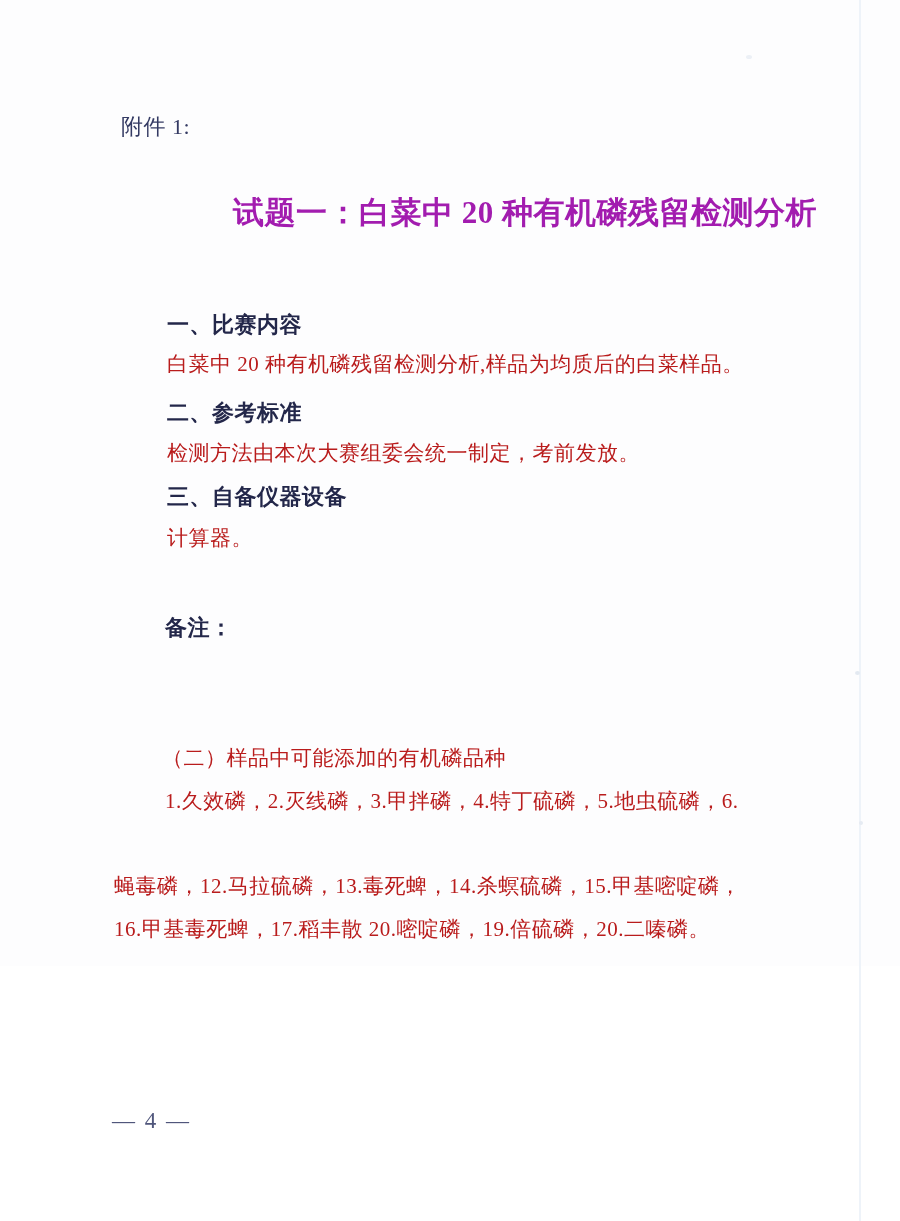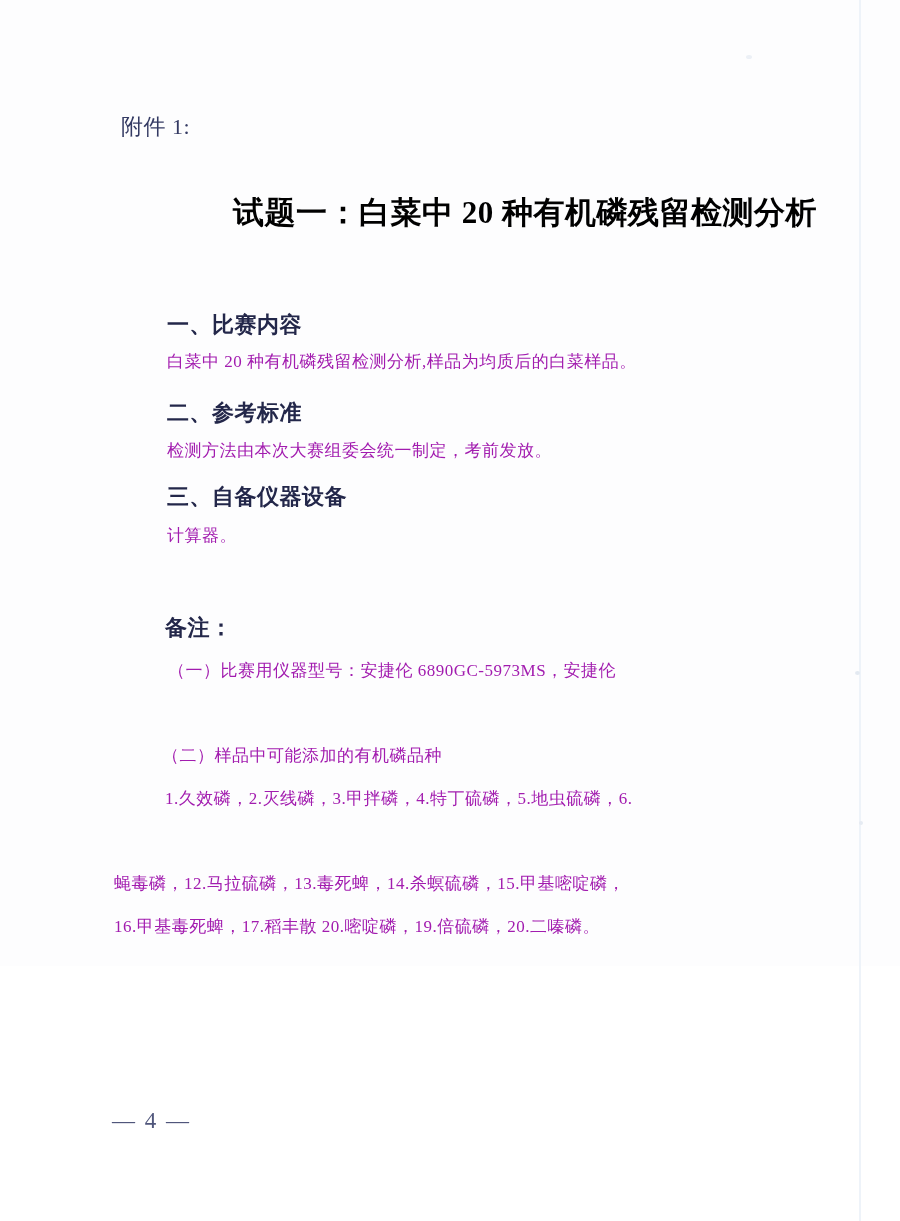--- a/index.html
+++ b/index.html
@@ -14,41 +14,41 @@
     background: #fdfdfe;
     font-family: "Liberation Serif", "DejaVu Serif", serif;
   }
   .line {
     position: absolute;
     white-space: nowrap;
     color: #3f4477;
   }
   .kai {
     font-family: "Liberation Serif", "DejaVu Serif", serif;
-    font-size: 17px;
+    font-size: 21px;
     letter-spacing: 0.5px;
-    color: #a21caf;
+    color: #b91c1c;
   }
   .hei {
     font-family: "Liberation Sans", "DejaVu Sans", sans-serif;
     font-weight: bold;
     font-size: 22px;
     letter-spacing: 0.5px;
     color: #23274a;
   }
   .attachment {
     font-size: 22px;
     color: #343a63;
   }
   .doc-title {
     font-family: "Liberation Serif", "DejaVu Serif", serif;
     font-weight: bold;
     font-size: 31px;
     letter-spacing: 0.5px;
-    color: #000000;
+    color: #a21caf;
   }
   .footer-page {
     font-size: 23px;
     letter-spacing: 2px;
     color: #50567b;
   }
   .scan-line {
     position: absolute;
     left: 859px; top: 0;
     width: 2px; height: 1221px;
@@ -80,21 +80,20 @@
   <div class="line kai" style="left:167px; top:350px;">白菜中 20 种有机磷残留检测分析,样品为均质后的白菜样品。</div>
 
   <div class="line hei" style="left:167px; top:398px;">二、参考标准</div>
   <div class="line hei" style="left:167px; top:482px;">三、自备仪器设备</div>
 
   <div class="line kai" style="left:167px; top:439px;">检测方法由本次大赛组委会统一制定，考前发放。</div>
   <div class="line kai" style="left:167px; top:524px;">计算器。</div>
 
   <div class="line hei" style="left:165px; top:613px;">备注：</div>
 
-  <div class="line kai" style="left:168px; top:659px;">（一）比赛用仪器型号：安捷伦 6890GC-5973MS，安捷伦</div>
 
   <div class="line kai" style="left:162px; top:744px;">（二）样品中可能添加的有机磷品种</div>
 
   <div class="line kai" style="left:165px; top:787px;">1.久效磷，2.灭线磷，3.甲拌磷，4.特丁硫磷，5.地虫硫磷，6.</div>
   <div class="line kai" style="left:114px; top:872px;">蝇毒磷，12.马拉硫磷，13.毒死蜱，14.杀螟硫磷，15.甲基嘧啶磷，</div>
   <div class="line kai" style="left:114px; top:915px;">16.甲基毒死蜱，17.稻丰散 20.嘧啶磷，19.倍硫磷，20.二嗪磷。</div>
 
   <div class="line footer-page" style="left:112px; top:1108px;">— 4 —</div>
 
 </div>

